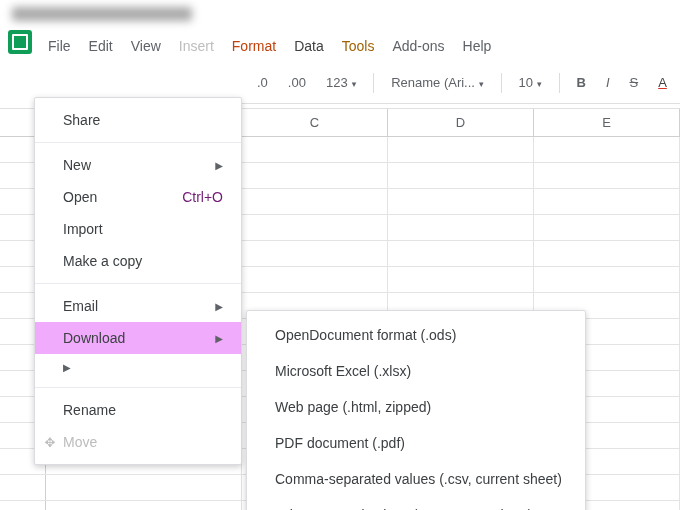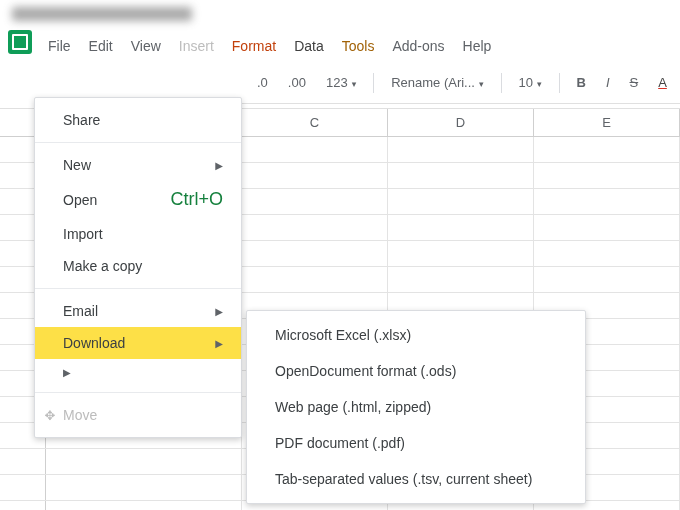--- a/index.html
+++ b/index.html
@@ -141,25 +141,25 @@
   .menu .item {
     display: flex;
     align-items: center;
     justify-content: space-between;
     padding: 8px 18px 8px 28px;
     font-size: 14px;
     color: #3c4043;
     cursor: pointer;
   }
   .menu .item.highlight {
-    background: #fde047;
+    background: #f0abfc;
   }
   .menu .item .shortcut {
-    color: #15803d;
-    font-size: 18px;
+    color: #701a75;
+    font-size: 14px;
   }
   .menu .item .arrow {
     font-size: 10px;
     color: #5f6368;
   }
   .menu hr {
     border: none;
     border-top: 1px solid #e8eaed;
     margin: 6px 0;
   }
@@ -365,35 +365,41 @@
     <span class="arrow">▶</span>
   </div>
   <div class="item highlight">
     <span>Download</span>
     <span class="arrow">▶</span>
   </div>
   <div class="item">
     <span class="arrow">▶</span>
   </div>
   <hr>
+  <div class="item">
+    <span>Rename</span>
+  </div>
   <div class="item disabled">
     <span class="lead-icon">✥</span>
     <span>Move</span>
   </div>
 </div>
 
 <div class="menu submenu">
   <div class="item">
+    <span>OpenDocument format (.ods)</span>
+  </div>
+  <div class="item">
     <span>Microsoft Excel (.xlsx)</span>
   </div>
   <div class="item">
-    <span>OpenDocument format (.ods)</span>
-  </div>
-  <div class="item">
     <span>Web page (.html, zipped)</span>
   </div>
   <div class="item">
     <span>PDF document (.pdf)</span>
   </div>
   <div class="item">
+    <span>Comma-separated values (.csv, current sheet)</span>
+  </div>
+  <div class="item">
     <span>Tab-separated values (.tsv, current sheet)</span>
   </div>
 </div>
 
 </body></html>

